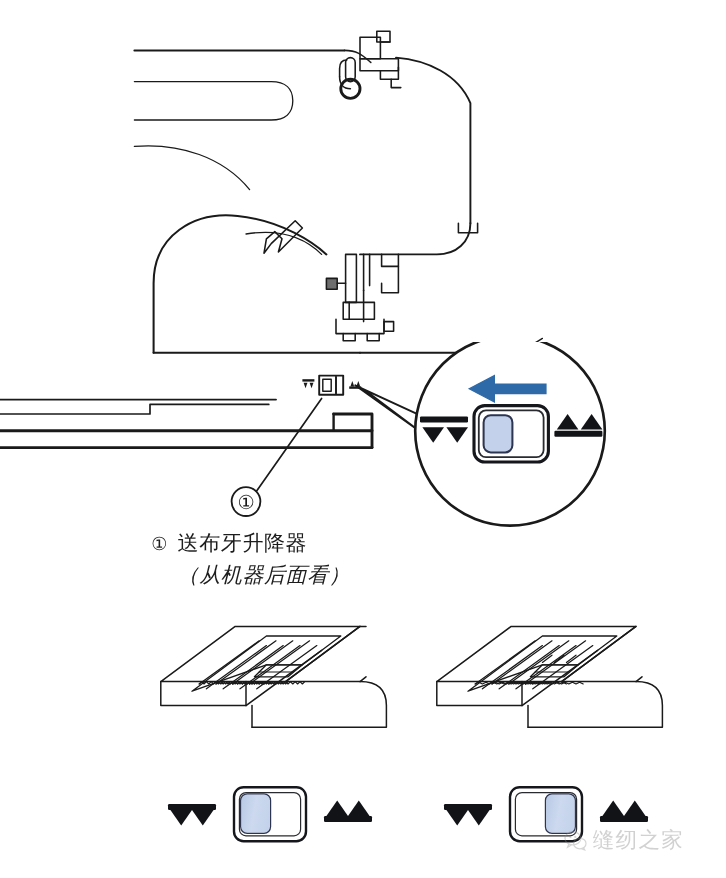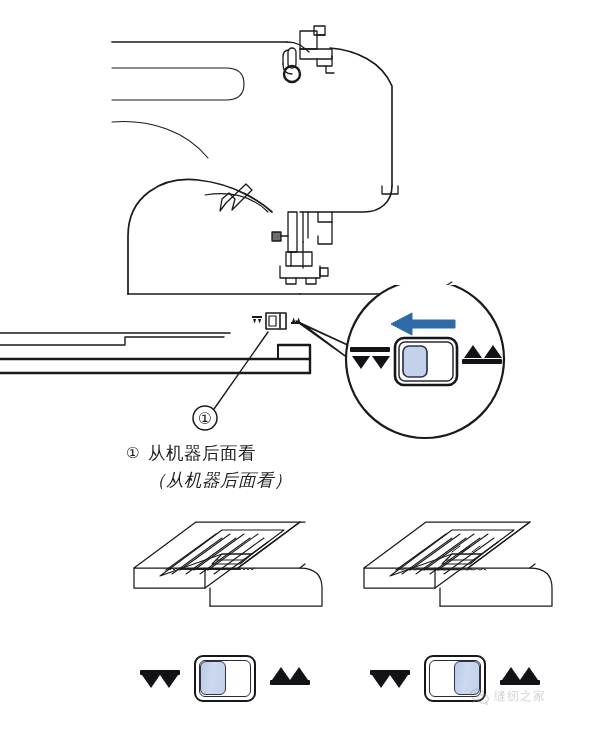--- a/index.html
+++ b/index.html
@@ -68,21 +68,21 @@
   
   .fd.up .bar{top:14px;}
   .fd.up .t{top:1px;border-bottom:13px solid #111317;}
   .fd.up .t1{left:2px;} .fd.up .t2{left:20px;}
 
   
   #watermark{
     left:470px;top:688px;display:flex;align-items:center;gap:5px;
     opacity:.34;color:#6e6e6e;
     font-family:"DejaVu Sans","Liberation Sans",sans-serif;
-    font-size:12px;letter-spacing:1px;white-space:nowrap;
+    font-size:18px;letter-spacing:1px;white-space:nowrap;
   }
   #watermark .wm-text{color:#7a7a7a;}
 </style>
 </head>
 <body>
 
 <div class="page">
 
   <svg class="abs" id="machine-figure" viewBox="0 0 605 300" width="605" height="300">
     <g fill="none" stroke="#1a1a1a" stroke-width="1.6" stroke-linecap="round" stroke-linejoin="round">
@@ -202,21 +202,21 @@
     <g fill="#111317" stroke="none">
       <rect x="462" y="74" width="40" height="5" rx="1"></rect>
       <path d="M464 73 l18 0 l-9 -13 Z"></path>
       <path d="M484 73 l18 0 l-9 -13 Z"></path>
     </g>
   </svg>
 
   <div class="abs" id="caption-block">
     <div class="cap-row">
       <span class="cap-num">①</span>
-      <span class="cap-text">从机器后面看</span>
+      <span class="cap-text">送布牙升降器</span>
     </div>
     <div class="cap-sub">（从机器后面看）</div>
   </div>
 
   <svg class="abs" id="plates-figure" viewBox="0 0 605 125" width="605" height="125">
 
     <g fill="none" stroke="#1a1a1a" stroke-width="1.25" stroke-linecap="round" stroke-linejoin="round">
 
       <path d="M134 60 L196 14 L300 14 L238 60 Z"></path>
       <path d="M238 60 L300 14"></path>

